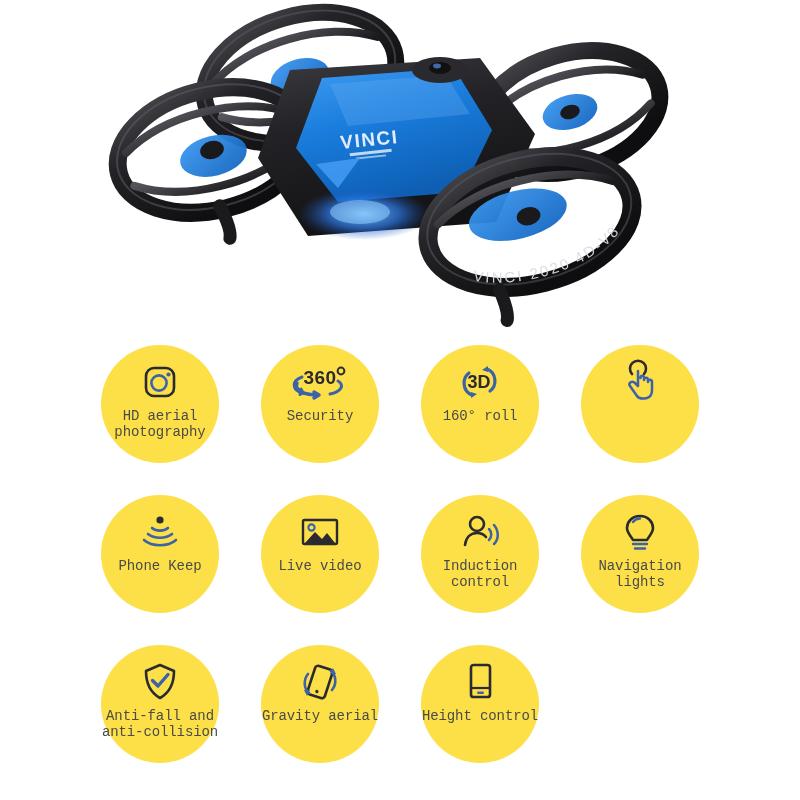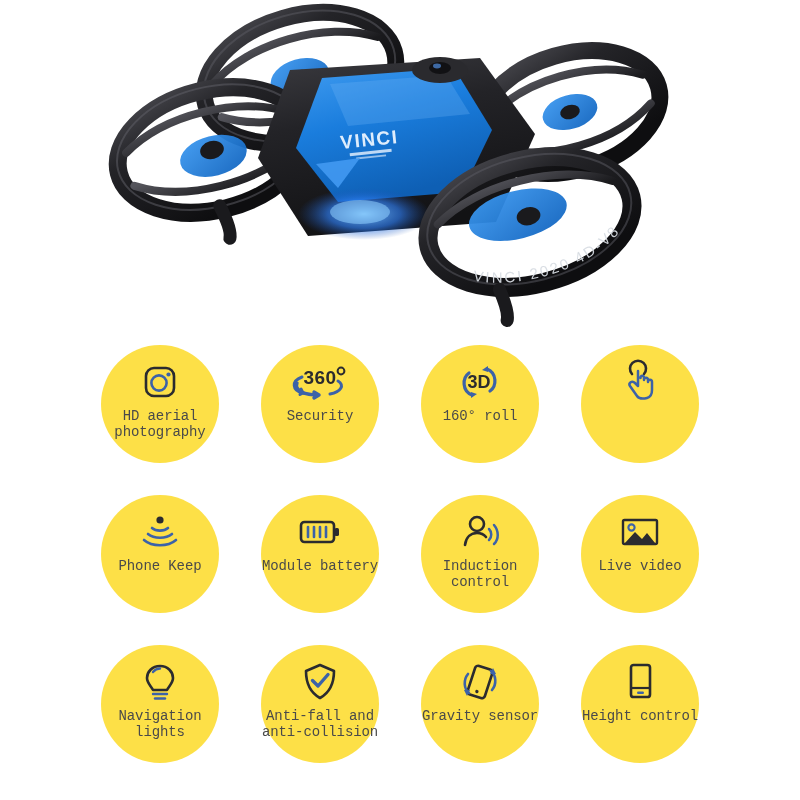--- a/index.html
+++ b/index.html
@@ -290,63 +290,46 @@
             <circle cx="22" cy="5" r="3.6" fill="#2b2b2f"></circle>
             <path d="M14,13 C18,16.5 26,16.5 30,13" fill="none" stroke="#3c62a8" stroke-width="2.6" stroke-linecap="round"></path>
             <path d="M10,19 C16,24 28,24 34,19" fill="none" stroke="#3c62a8" stroke-width="2.6" stroke-linecap="round"></path>
             <path d="M6,25 C14,32 30,32 38,25" fill="none" stroke="#3c62a8" stroke-width="2.6" stroke-linecap="round"></path>
           </svg>
         </div>
         <div class="feature-label">Phone Keep</div>
       </div>
     </div>
 
-    <div class="feature">
-      <div class="bubble">
-        <div class="icon-wrap">
-          <svg width="46" height="30" viewBox="0 0 46 30">
-            <rect x="4" y="5" width="33" height="20" rx="3.5" ry="3.5" fill="none" stroke="#2b2b2f" stroke-width="2.6"></rect>
-            <rect x="37.5" y="11" width="4.5" height="8" rx="1.6" ry="1.6" fill="#2b2b2f"></rect>
-            <g stroke="#3c62a8" stroke-width="2.6" stroke-linecap="round">
-              <line x1="11" y1="10" x2="11" y2="20"></line>
-              <line x1="17" y1="10" x2="17" y2="20"></line>
-              <line x1="23" y1="10" x2="23" y2="20"></line>
-              <line x1="29" y1="10" x2="29" y2="20"></line>
-            </g>
-          </svg>
-        </div>
-        <div class="feature-label">Module battery</div>
+
+    <div class="feature">
+      <div class="bubble">
+        <div class="icon-wrap">
+          <svg width="44" height="34" viewBox="0 0 44 34">
+            <rect x="5" y="5" width="34" height="24" rx="1.5" ry="1.5" fill="none" stroke="#2b2b2f" stroke-width="2.4"></rect>
+            <circle cx="13.5" cy="12.5" r="3.1" fill="none" stroke="#3c62a8" stroke-width="2.1"></circle>
+            <path d="M7,28 L17,17 L24,24 L29,18 L37,28 Z" fill="#2b2b2f"></path>
+          </svg>
+        </div>
+        <div class="feature-label">Live video</div>
       </div>
     </div>
 
     <div class="feature">
       <div class="bubble">
         <div class="icon-wrap">
           <svg width="42" height="38" viewBox="0 0 42 38">
             <circle cx="18" cy="11" r="7" fill="none" stroke="#2b2b2f" stroke-width="2.6"></circle>
             <path d="M6,32 C7,24 12,20 18,20 C22,20 25,21.5 27,24" fill="none" stroke="#2b2b2f" stroke-width="2.6" stroke-linecap="round"></path>
             <path d="M30,16 C33,19 33,24 30,27" fill="none" stroke="#3c62a8" stroke-width="2.5" stroke-linecap="round"></path>
             <path d="M35,12 C40,18 40,26 35,31" fill="none" stroke="#3c62a8" stroke-width="2.5" stroke-linecap="round"></path>
           </svg>
         </div>
         <div class="feature-label">Induction
 control</div>
-      </div>
-    </div>
-
-    <div class="feature">
-      <div class="bubble">
-        <div class="icon-wrap">
-          <svg width="44" height="34" viewBox="0 0 44 34">
-            <rect x="5" y="5" width="34" height="24" rx="1.5" ry="1.5" fill="none" stroke="#2b2b2f" stroke-width="2.4"></rect>
-            <circle cx="13.5" cy="12.5" r="3.1" fill="none" stroke="#3c62a8" stroke-width="2.1"></circle>
-            <path d="M7,28 L17,17 L24,24 L29,18 L37,28 Z" fill="#2b2b2f"></path>
-          </svg>
-        </div>
-        <div class="feature-label">Live video</div>
       </div>
     </div>
 
     <div class="feature">
       <div class="bubble">
         <div class="icon-wrap">
           <svg width="36" height="40" viewBox="0 0 36 40">
             <path d="M18,4 C10,4 5,10 5,16 C5,21 9,24 11,28 L25,28 C27,24 31,21 31,16 C31,10 26,4 18,4 Z" fill="none" stroke="#2b2b2f" stroke-width="2.6" stroke-linejoin="round"></path>
             <path d="M11,10 C13,7.5 15.5,6.5 18,6.5" fill="none" stroke="#3c62a8" stroke-width="2.4" stroke-linecap="round"></path>
             <line x1="11" y1="32" x2="25" y2="32" stroke="#3c62a8" stroke-width="2.4" stroke-linecap="round"></line>
@@ -378,21 +361,21 @@
             <g transform="rotate(18 22 20)">
               <rect x="13" y="5" width="18" height="30" rx="3.2" ry="3.2" fill="none" stroke="#2b2b2f" stroke-width="2.6"></rect>
               <circle cx="22" cy="30" r="1.7" fill="#2b2b2f"></circle>
             </g>
             <path d="M10,12 C5,18 6,27 11,31" fill="none" stroke="#3c62a8" stroke-width="2.6" stroke-linecap="round"></path>
             <path d="M9,34 L12,28 L6,28 Z" fill="#3c62a8"></path>
             <path d="M34,28 C39,22 38,13 33,9" fill="none" stroke="#3c62a8" stroke-width="2.6" stroke-linecap="round"></path>
             <path d="M35,6 L32,12 L38,12 Z" fill="#3c62a8"></path>
           </svg>
         </div>
-        <div class="feature-label">Gravity sensor</div>
+        <div class="feature-label">Gravity aerial</div>
       </div>
     </div>
 
     <div class="feature">
       <div class="bubble">
         <div class="icon-wrap">
           <svg width="32" height="40" viewBox="0 0 32 40">
             <rect x="7" y="3" width="19" height="32" rx="2.6" ry="2.6" fill="none" stroke="#2b2b2f" stroke-width="2.6"></rect>
             <line x1="7" y1="26" x2="26" y2="26" stroke="#2b2b2f" stroke-width="2.2"></line>
             <rect x="13" y="29.5" width="7" height="2.4" rx="1.2" ry="1.2" fill="#3c62a8"></rect>

